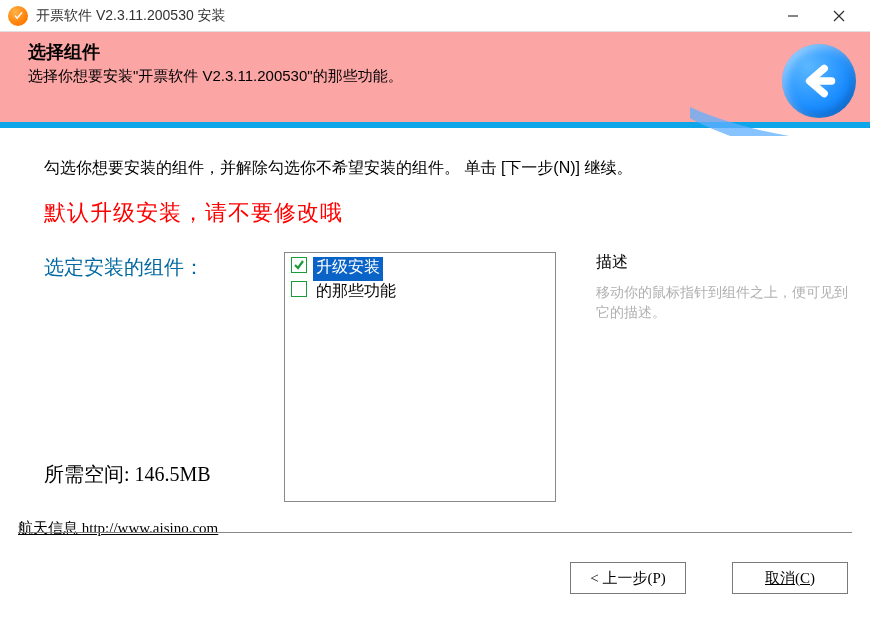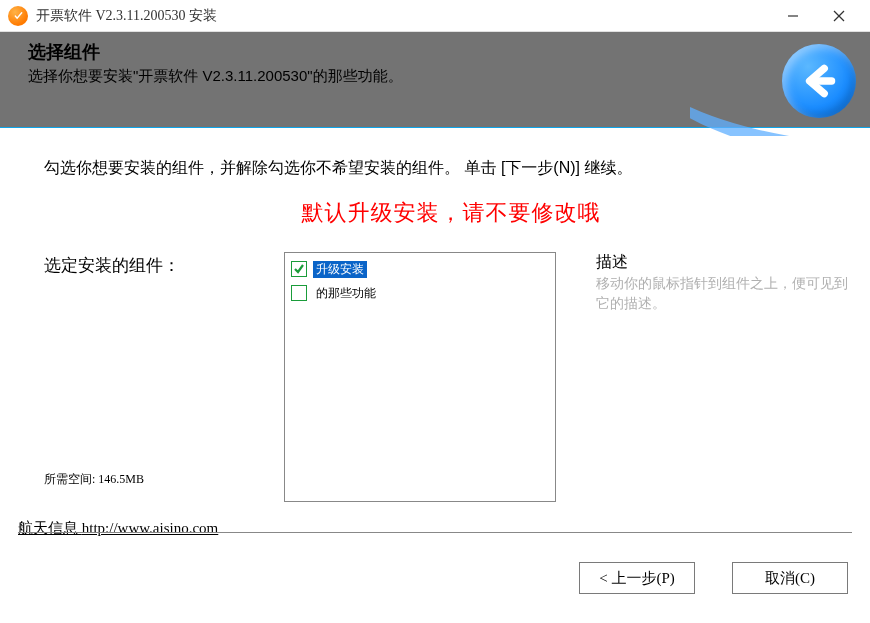--- a/index.html
+++ b/index.html
@@ -11,45 +11,44 @@
       height: 623px;
       overflow: hidden;
     }
     .titlebar {
       height: 32px;
       display: flex;
       align-items: center;
       padding: 0 8px;
       background: #fff;
       border-bottom: 1px solid #e0e0e0;
-      font-family: Liberation Serif, serif;
     }
     .titlebar-icon {
       width: 20px; height: 20px;
       border-radius: 50%;
       background: radial-gradient(circle at 35% 30%, #ffb347, #ff7a00 70%);
       display: flex; align-items: center; justify-content: center;
       margin-right: 8px;
     }
     .titlebar-icon svg { width: 11px; height: 11px; }
     .titlebar-title { flex: 1; color: #333; font-size: 14px; }
     .sysbtn {
       width: 46px; height: 32px;
       display: flex; align-items: center; justify-content: center;
       color: #333;
       font-size: 14px;
     }
     .sysbtn svg { width: 12px; height: 12px; stroke: #333; stroke-width: 1.2; fill: none; }
 
     .header-area {
       height: 96px;
-      border-bottom: 1px solid #0ea5e9;
+      border-bottom: 6px solid #0ea5e9;
       position: relative;
       padding: 8px 24px 0 28px;
-      background: #737373;
+      background: #fca5a5;
     }
     .header-title { font-size: 18px; font-weight: bold; color: #000; margin-bottom: 2px; }
     .header-desc { font-size: 15px; color: #000; line-height: 1.35; max-width: 480px; }
     .header-logo {
       position: absolute;
       right: 0; top: 12px;
       width: 140px; height: 80px;
     }
     .back-circle {
       width: 74px; height: 74px;
@@ -75,58 +74,58 @@
       border-radius: 0 0 0 280px / 0 0 0 120px;
       opacity: 0.75;
     }
 
     .body-area {
       padding: 28px 12px 0 44px;
       height: 420px;
       position: relative;
     }
     .instruction { font-size: 16px; color: #000; line-height: 1.5; max-width: 780px; }
-    .warning { text-align: center; color: #ff0000; font-size: 22px; letter-spacing: 1px; margin-top: 18px; }
+    .warning { color: #ff0000; font-size: 22px; letter-spacing: 1px; margin-top: 18px; }
 
     .middle-row {
       display: flex;
       margin-top: 24px;
       gap: 40px;
     }
-    .label-col { width: 200px; padding-top: 2px; font-size: 17px; color: #000000; }
+    .label-col { width: 200px; padding-top: 2px; font-size: 20px; color: #0369a1; }
     .list-col { }
     .component-list {
       width: 272px; height: 250px;
       border: 1px solid #888;
       background: #fff;
       padding: 4px 6px;
     }
     .comp-row {
-      display: flex; align-items: center;
+      display: flex; 
       height: 24px;
       gap: 6px;
       font-family: "SimSun", serif;
-      font-size: 12px;
+      font-size: 16px;
     }
     .checkbox {
       width: 16px; height: 16px;
       border: 1.5px solid #1a9c3a;
       display: flex; align-items: center; justify-content: center;
       background: #fff;
     }
     .checkbox.checked svg { display: block; }
     .checkbox svg { display: none; width: 12px; height: 12px; stroke: #1a9c3a; stroke-width: 2.2; fill: none; }
     .comp-label { padding: 0 3px; }
     .comp-label.selected { background: #0a64c8; color: #fff; }
 
     .desc-col { flex: 1; }
-    .desc-title { font-size: 16px; color: #000; margin-bottom: 0; }
+    .desc-title { font-size: 16px; color: #000; margin-bottom: 9px; }
     .desc-text { font-size: 14px; color: #b0b0b0; line-height: 1.45; }
 
-    .space-req { position: absolute; left: 44px; bottom: 60px; font-size: 12px; font-family: "SimSun", serif; }
+    .space-req { position: absolute; left: 44px; bottom: 60px; font-size: 20px; font-family: "SimSun", serif; }
 
     .vendor-row { position: absolute; left: 18px; bottom: 10px; font-size: 15px; font-family: Liberation Serif, serif; }
     .vendor-row a { color: #000; text-decoration: underline; }
     .vendor-sep {
       position: absolute; left: 18px; right: 18px; bottom: 2px;
       height: 14px;
       border-top: 1px solid #888;
     }
 
     .footer {
@@ -144,21 +143,21 @@
       padding: 0 10px;
       border: 1px solid #7a7a7a;
       background: #fff;
       font-size: 15px;
       font-family: "SimSun", serif;
       display: flex; align-items: center; justify-content: center;
       cursor: pointer;
     }
     .btn.primary { border: 2px solid #0a64c8; }
     .btn + .btn { margin-left: -1px; }
-    .btn.cancel { margin-left: 23px; }
+    .btn.cancel { margin-left: 32px; text-decoration: underline; }
   </style>
 </head>
 <body>
 
 <div class="titlebar">
   <div class="titlebar-icon">
     <svg viewBox="0 0 24 24">
         <path d="M5 13l4 5L19 6" stroke="#fff" stroke-width="3" fill="none" stroke-linecap="round"></path>
       </svg>
   </div>

